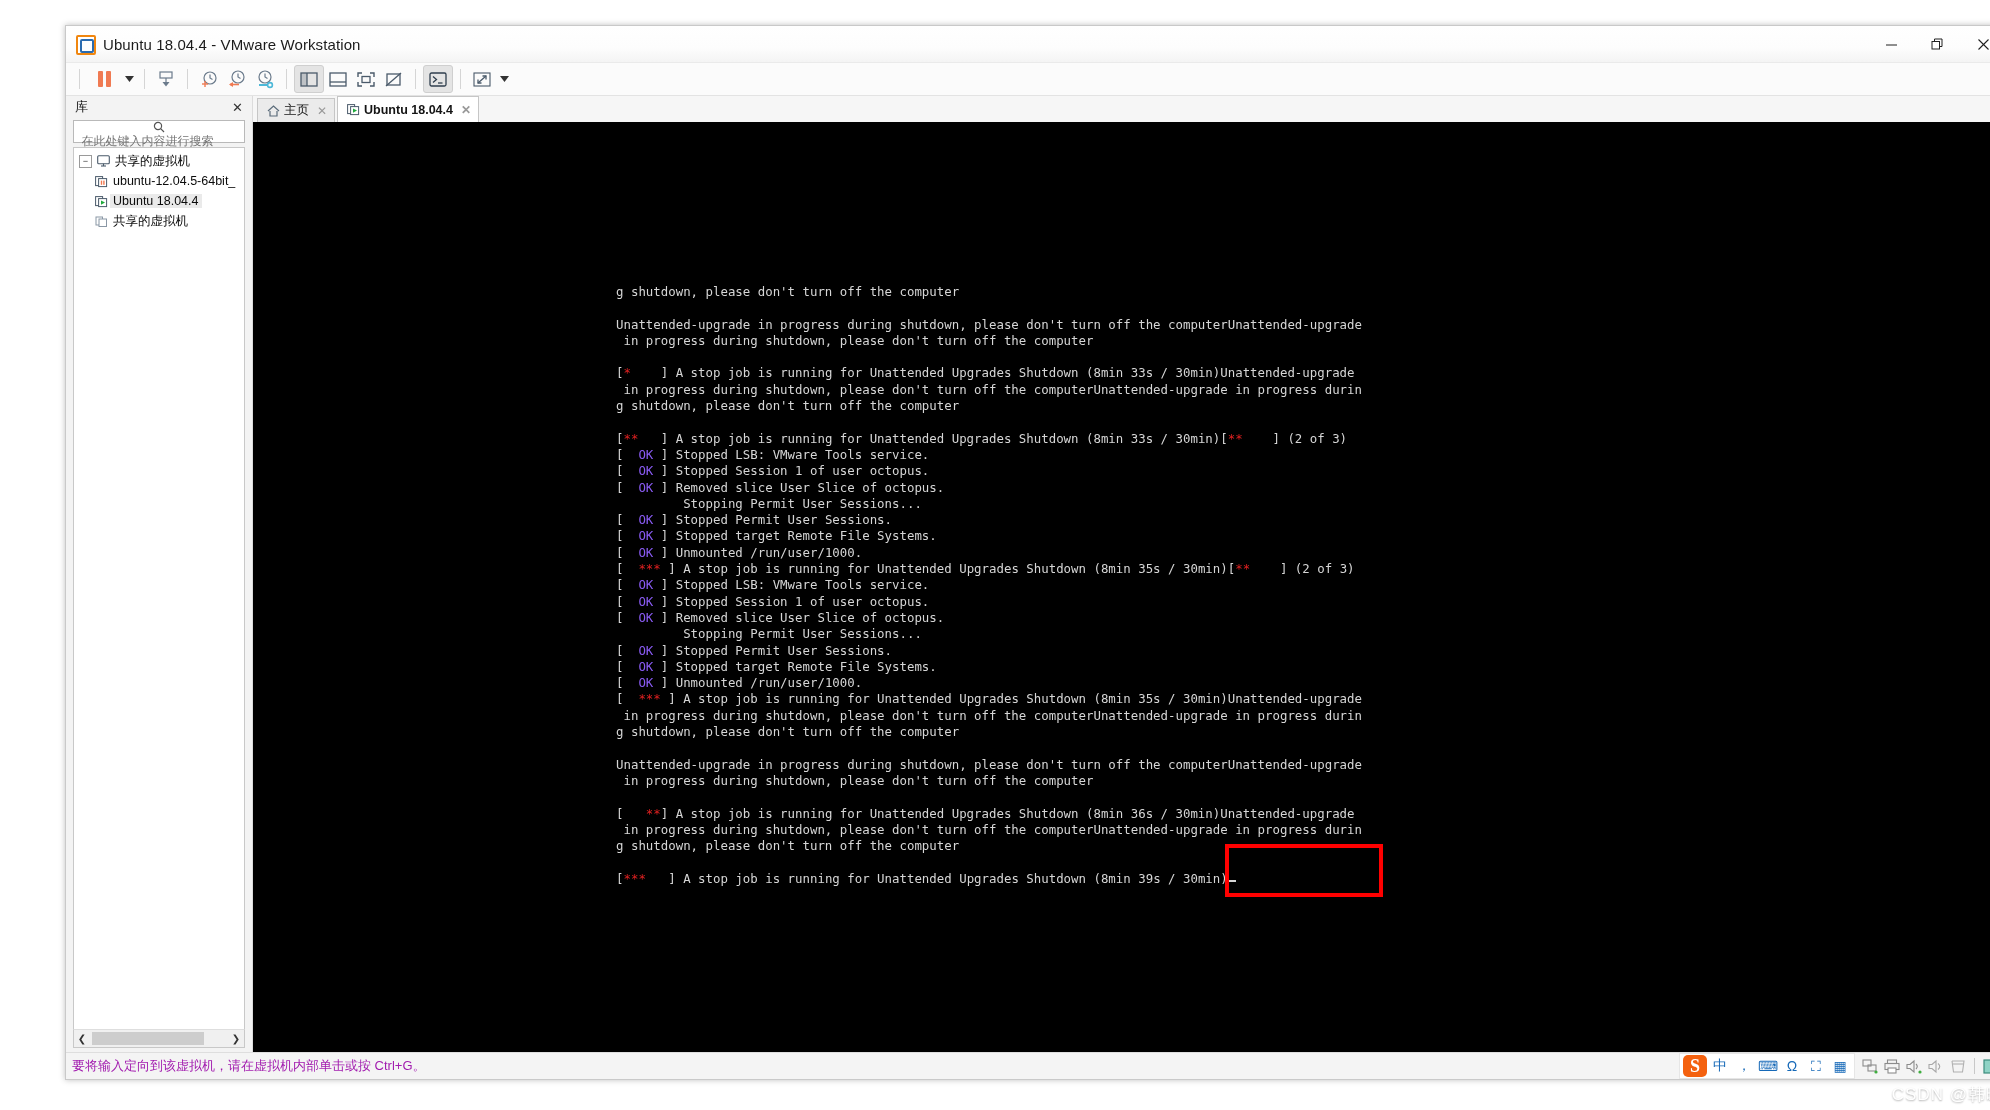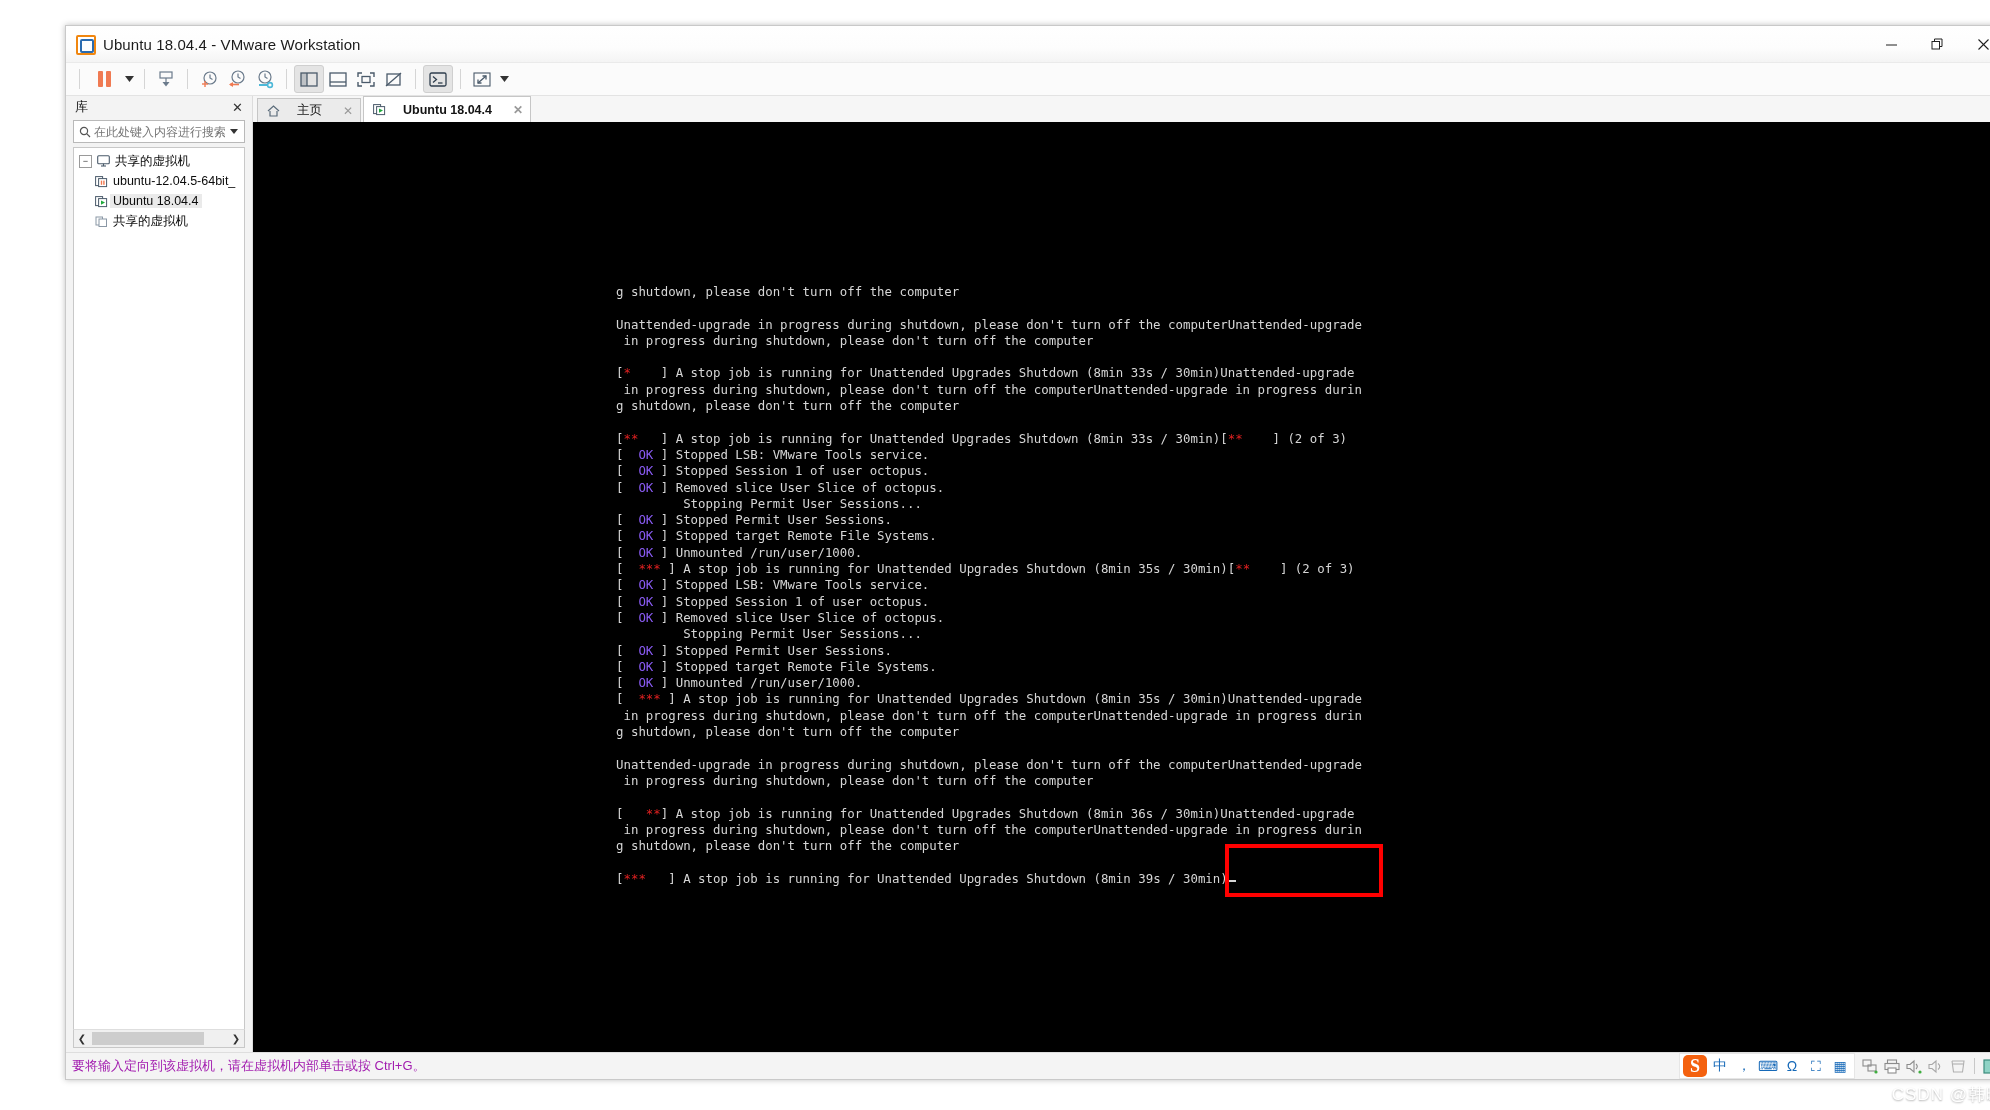--- a/index.html
+++ b/index.html
@@ -149,20 +149,21 @@
   }
   .sb-head .t { flex: 1; }
   .sb-close { font-size: 13px; color: #333; padding: 0 3px; }
   .sb-search {
     margin: 2px 7px 4px 7px;
     height: 21px;
     background: #ffffff;
     border: 1px solid #b9b9b9;
     display: flex; align-items: center;
     padding: 0 3px;
+    flex-direction: column;
   }
   .sb-search .mag { width: 15px; display: flex; justify-content: center; color: #555; }
   .sb-search input {
     flex: 1; border: none; outline: none;
     font-size: 12px; color: #9a9a9a;
     font-family: "Liberation Sans", sans-serif;
     background: transparent;
     min-width: 0;
   }
   .sb-search .dd { font-size: 8px; color: #333; padding: 0 3px; }
@@ -232,21 +233,21 @@
   .tab {
     height: 23px;
     display: flex; align-items: center;
     padding: 0 7px 0 9px;
     font-size: 12.5px;
     color: #141414;
     border: 1px solid #c6c6c6;
     border-bottom: none;
     background: #ebebeb;
     margin-right: 2px;
-    gap: 17px;
+    gap: 4px;
   }
   .tab.active {
     background: #ffffff;
     font-weight: bold;
     height: 25px;
   }
   .tab .x { color: #999; font-size: 12px; margin-left: 4px; }
   .tab .tico { display: flex; align-items: center; }
 
   .vm-screen {

